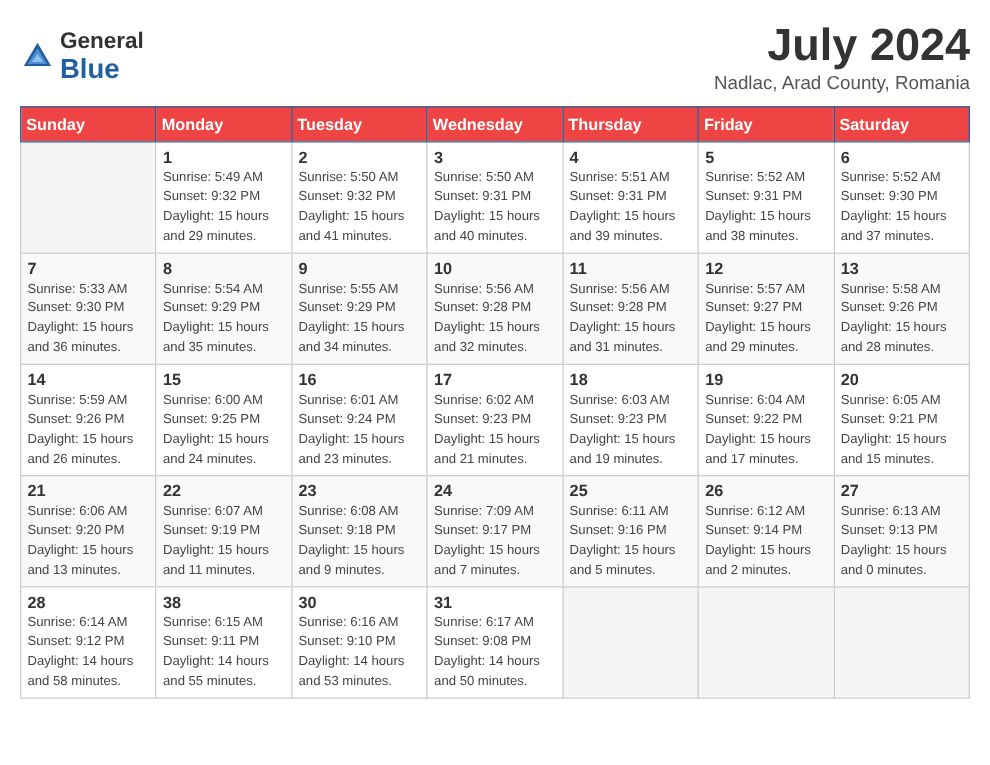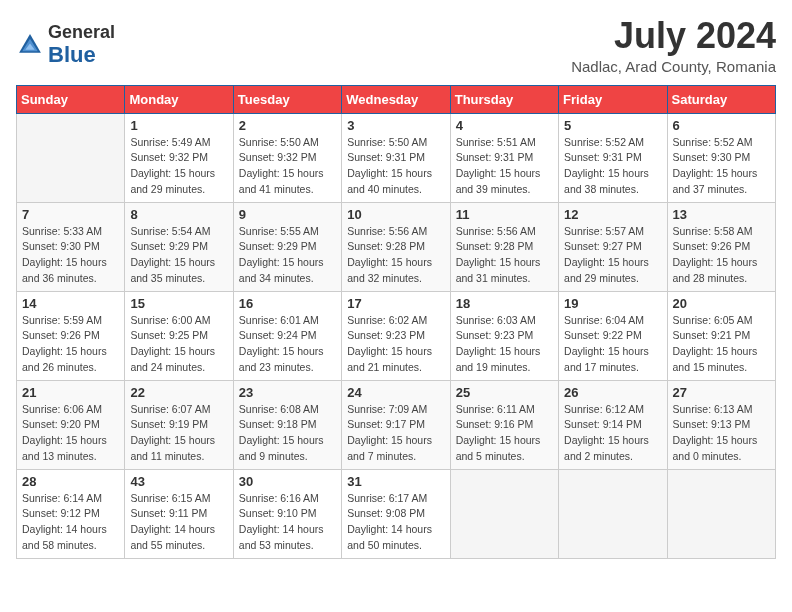--- a/index.html
+++ b/index.html
@@ -357,21 +357,21 @@
       <tr>
         <td>
         <span class="day-number">28</span>
         <div class="day-info">
           <span>Sunrise: 6:14 AM</span><br>
           <span>Sunset: 9:12 PM</span><br>
           <span>Daylight: 14 hours and 58 minutes.</span>
         </div>
       </td>
         <td>
-        <span class="day-number">43</span>
+        <span class="day-number">38</span>
         <div class="day-info">
           <span>Sunrise: 6:15 AM</span><br>
           <span>Sunset: 9:11 PM</span><br>
           <span>Daylight: 14 hours and 55 minutes.</span>
         </div>
       </td>
         <td>
         <span class="day-number">30</span>
         <div class="day-info">
           <span>Sunrise: 6:16 AM</span><br>

